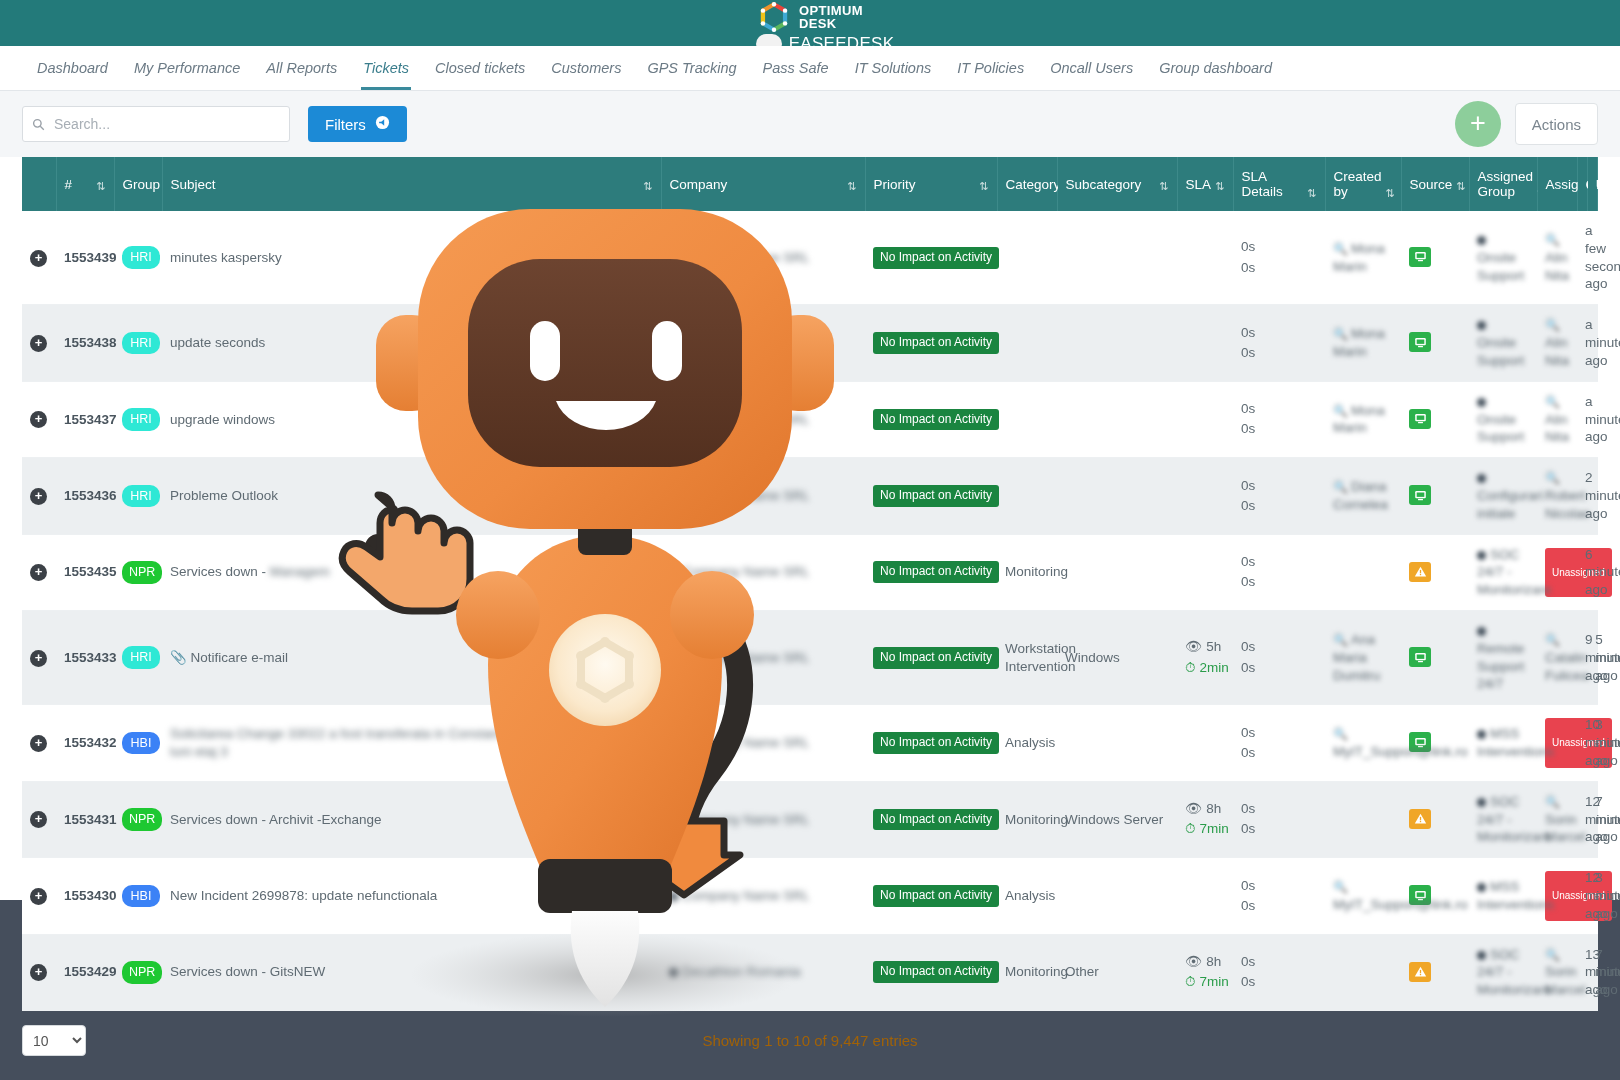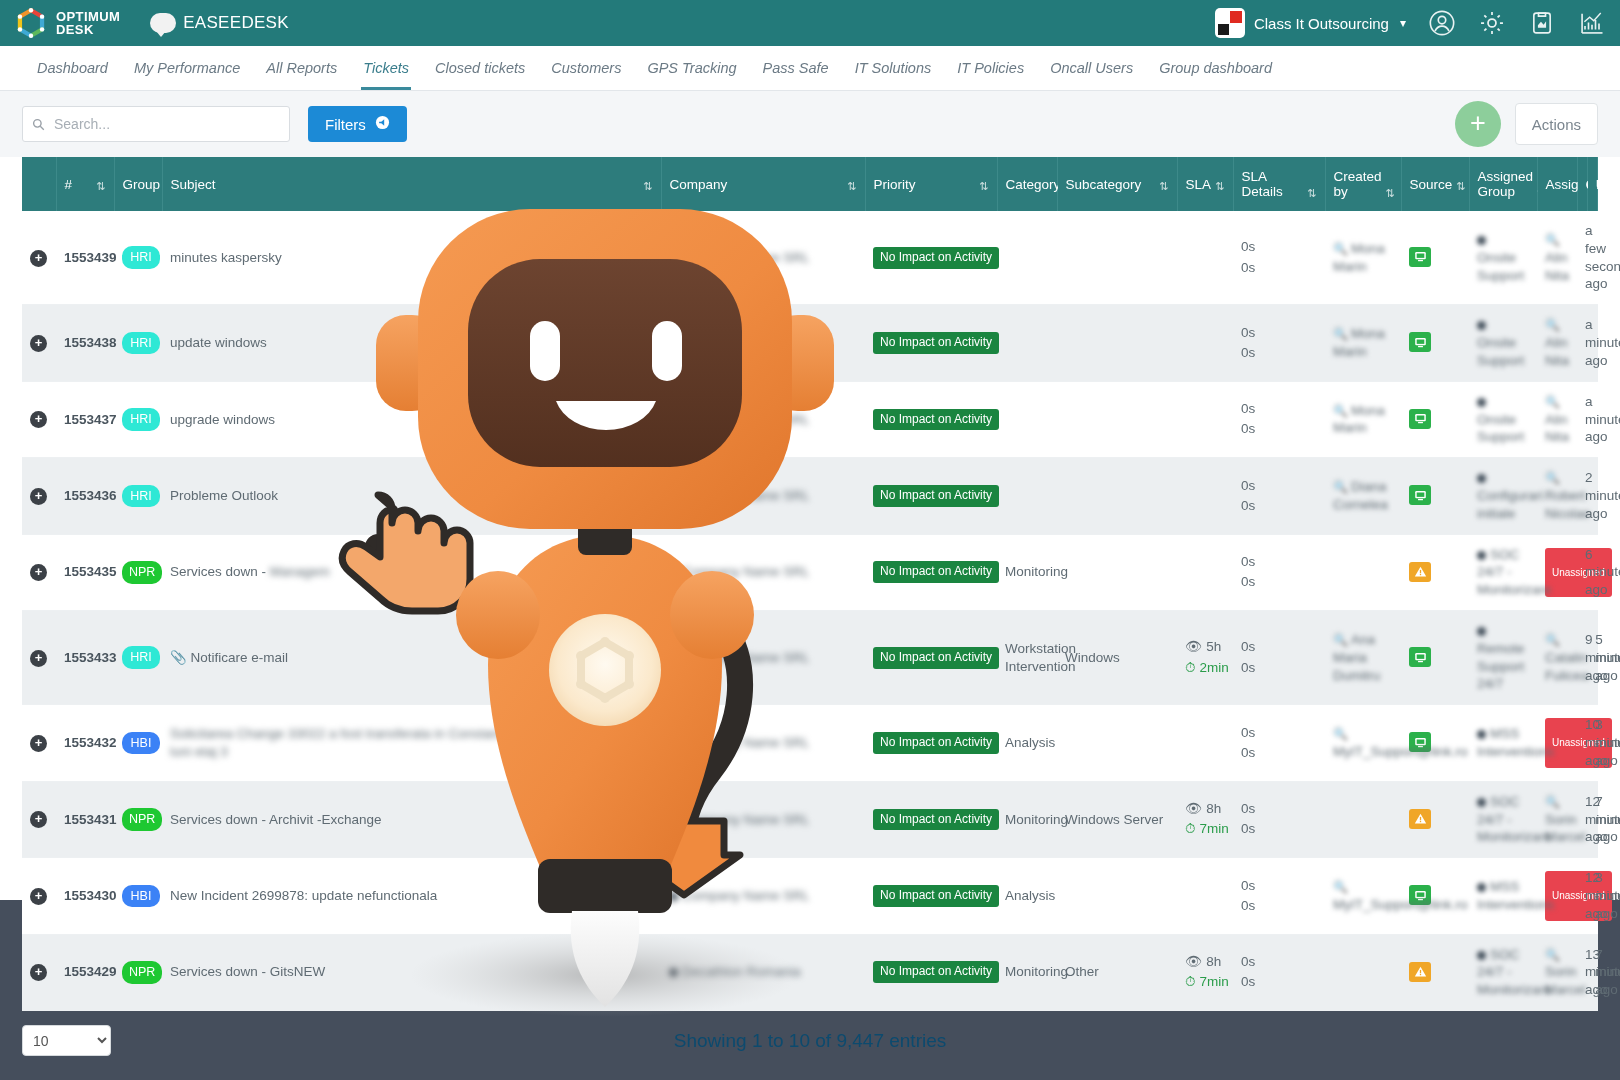--- a/index.html
+++ b/index.html
@@ -9,21 +9,21 @@
     overflow: hidden;
     font-family: "Liberation Sans", sans-serif;
     background: #ffffff;
   }
   #app { position: relative; width: 1620px; height: 1080px; }
 
   
   .topbar {
     height: 46px; background: #237a7a;
     display: flex; align-items: center;
-    padding: 0 14px; position: relative; z-index: 5;
+    padding: 0 14px; position: relative; z-index: 5; flex-direction: column;
   }
   .brand { display: flex; align-items: center; gap: 8px; }
   .brand-logo { width: 34px; height: 34px; position: relative; }
   .brand-text {
     color: #ffffff; font-weight: bold; font-size: 13px;
     line-height: 13px; letter-spacing: .4px;
   }
   .brand-text small { display: block; font-size: 13px; }
   .tenant-chip {
     display: flex; align-items: center; gap: 7px; margin-left: 30px;
@@ -171,26 +171,26 @@
   .sla-line { display: flex; align-items: center; gap: 4px; white-space: nowrap; }
   .sla-green { color: #2a9c4a; }
   .sla-stack { line-height: 1.5; }
 
   
   .tablefoot {
     display: flex; align-items: center; padding: 14px 22px 18px;
     position: relative; z-index: 3;
   }
   .pagesel {
-    width: 89px; height: 31px; border: 1px solid #d6dadd; border-radius: 4px;
+    width: 64px; height: 31px; border: 1px solid #d6dadd; border-radius: 4px;
     background: #fff; font-size: 14px; color: #555; padding: 0 6px;
     font-family: "Liberation Sans", sans-serif;
   }
   .entries {
-    margin-left: auto; margin-right: auto; font-size: 19px; color: #0c4a6e;
+    margin-left: auto; margin-right: auto; font-size: 15px; color: #a16207;
     position: absolute; left: 50%; transform: translateX(-50%);
   }
 
   
   .pagefooter {
     position: absolute; left: 0; right: 0; bottom: 0; height: 180px;
     background: #454e5c; display: flex; align-items: flex-start;
     justify-content: center; padding-top: 18px; gap: 28px; z-index: 2;
   }
   .copy { color: #e9ecef; font-size: 14.5px; }
@@ -466,21 +466,21 @@
               </span></td>
             <td><span class="blur-sm"><i class="dotico"></i>Onsite Support</span></td>
             <td><span class="blur-sm"><span class="magnifier">🔍</span>Alin Nita</span></td>
             <td>a few seconds ago</td>
             <td></td>
           </tr>
           <tr>
             <td><span class="plusico">+</span></td>
             <td><span class="tid">1553438</span></td>
             <td><span class="badge-type t-HRI">HRI</span></td>
-            <td colspan="2"><span>update windows</span></td>
+            <td colspan="2"><span>update seconds</span></td>
             <td colspan="2"><span class="blur"><i class="dotico"></i>Company Name SRL</span></td>
             <td colspan="2"><span class="badge-prio">No Impact on Activity</span></td>
             <td></td>
             <td></td>
             <td></td>
             <td>
               <div class="sla-stack">
                 <div>0s</div>
                 <div>0s</div>
               </div>

